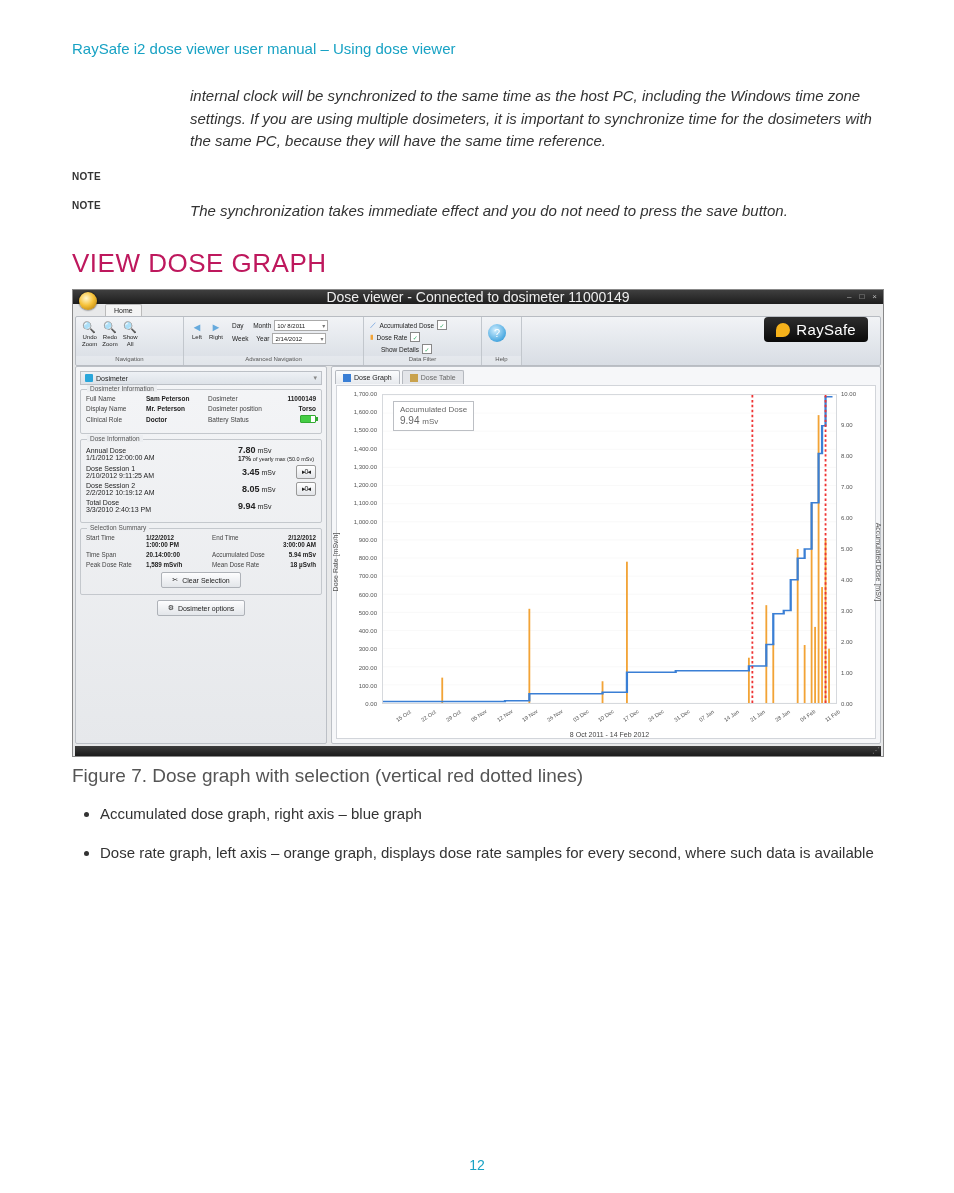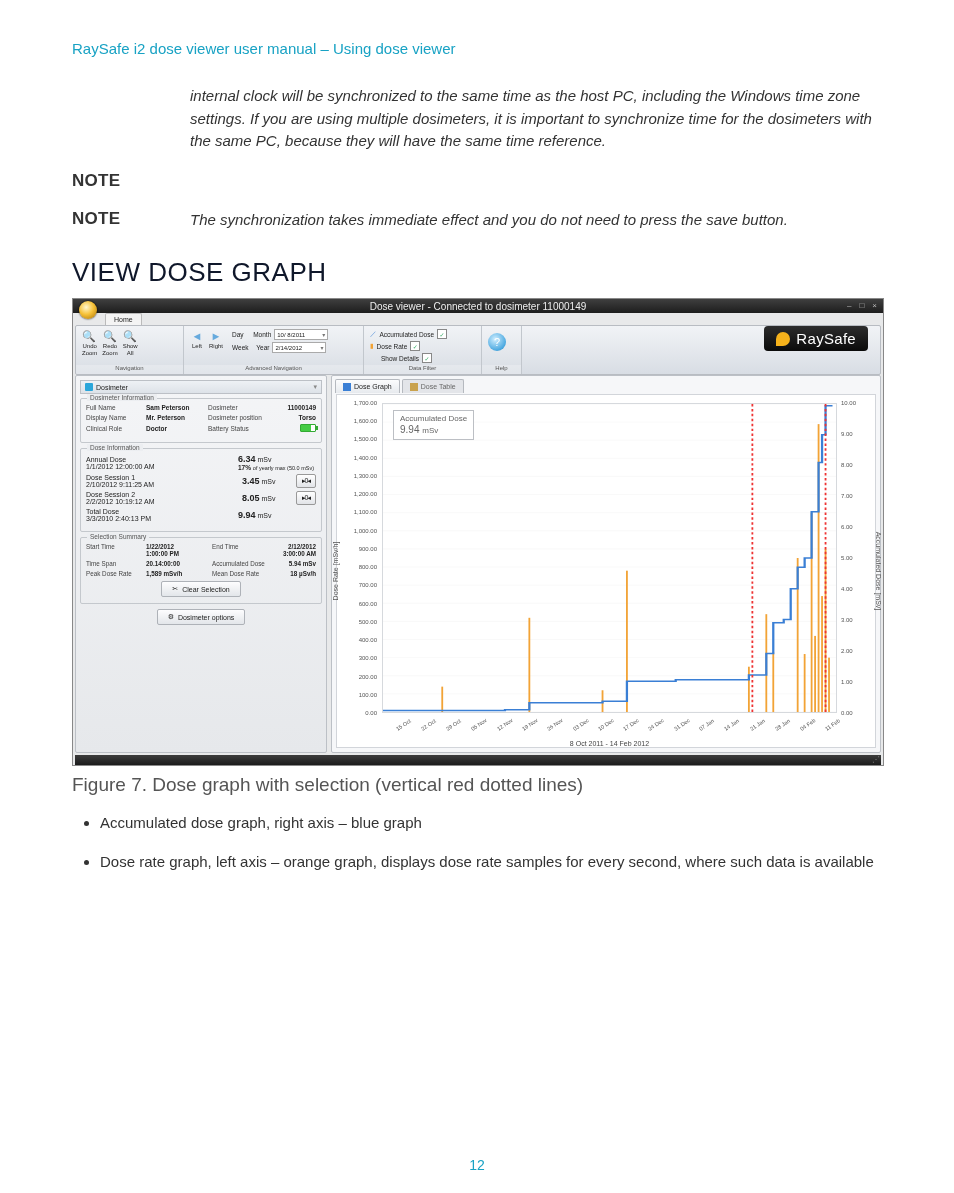--- a/index.html
+++ b/index.html
@@ -1,26 +1,26 @@
 <!DOCTYPE html>
 <html><head>
 <meta charset="utf-8">
 <style>
   html,body{margin:0;padding:0;background:#fff;font-family:"Segoe UI",Arial,sans-serif;color:#333;}
   .page{width:954px;min-height:1193px;margin:0 auto;box-sizing:border-box;padding:40px 72px 40px 72px;position:relative;}
   .running-head{color:#18a2c4;font-size:15px;font-weight:300;margin-bottom:28px;}
   .body-col{margin-left:118px;font-style:italic;font-size:15px;line-height:1.5;color:#333;margin-bottom:18px;margin-top:28px;}
   .note-row{display:flex;margin-bottom:18px;}
-  .note-label{width:118px;flex:0 0 118px;font-weight:700;font-size:17px;letter-spacing:0.3px;color:#333;}
+  .note-label{width:118px;flex:0 0 118px;font-weight:700;font-size:10px;letter-spacing:0.3px;color:#333;}
   .note-text{flex:1;font-style:italic;font-size:15px;line-height:1.5;color:#333;}
-  h2.section{font-weight:300;font-size:26px;letter-spacing:0.5px;color:#0f172a;margin:26px 0 10px 0;text-transform:uppercase;}
+  h2.section{font-weight:300;font-size:26px;letter-spacing:0.5px;color:#be185d;margin:26px 0 10px 0;text-transform:uppercase;}
   .app{border:1px solid #888;width:100%;height:466px;position:relative;font-family:"Segoe UI",Tahoma,sans-serif;font-size:8px;color:#222;background:#e8e9ea;}
   .titlebar{height:14px;background:linear-gradient(#3f3f3f,#1d1d1d);color:#eee;display:flex;align-items:center;position:relative;}
   .orb{width:18px;height:18px;border-radius:50%;background:radial-gradient(circle at 40% 35%,#fff7d0 0%,#f6c23a 45%,#a96f00 100%);position:absolute;left:6px;top:2px;box-shadow:0 0 2px #000;}
-  .titletext{flex:1;text-align:center;font-size:10px;}
+  .titletext{flex:1;text-align:center;font-size:14px;}
   .winbtns{position:absolute;right:6px;top:2px;display:flex;gap:8px;color:#bbb;}
   .hometab{position:absolute;left:32px;top:14px;background:#f4f4f4;border:1px solid #bbb;border-bottom:none;border-radius:2px 2px 0 0;height:11px;padding:0 8px;font-size:7px;line-height:11px;}
   .ribbon{position:absolute;left:2px;right:2px;top:26px;height:48px;background:linear-gradient(#f1f3f6,#d8dde4);border:1px solid #b8bcc2;border-radius:2px;display:flex;}
   .ribgrp{border-right:1px solid #c2c7cd;height:100%;position:relative;box-sizing:border-box;padding:3px 6px 10px 6px;}
   .ribgrp .cap{position:absolute;bottom:0;left:0;right:0;height:9px;text-align:center;font-size:6px;color:#555;background:rgba(255,255,255,0.25);}
   .ribrow{display:flex;align-items:center;gap:5px;}
   .ribicon{width:14px;height:14px;display:flex;align-items:center;justify-content:center;font-size:11px;}
   .riblbl{font-size:6px;text-align:center;line-height:1.1;}
   .ribcol{display:flex;flex-direction:column;align-items:center;}
   .datechk{display:flex;align-items:center;gap:3px;font-size:6.5px;margin-bottom:2px;}
@@ -224,21 +224,21 @@
             </div>
         </div>
 
         <div class="fset">
           <div class="legend">Dose Information</div>
           <div class="irow">
             <div style="flex:1">
               <div class="dh">Annual Dose</div>
               <div class="ds">1/1/2012 12:00:00 AM</div>
             </div>
-            <div style="text-align:left;width:78px"><span class="dval">6.34</span> <span class="dunit">mSv</span><br><span class="pct"><b>17%</b> <span style="font-size:5.5px">of yearly max (50.0 mSv)</span></span></div>
+            <div style="text-align:left;width:78px"><span class="dval">7.80</span> <span class="dunit">mSv</span><br><span class="pct"><b>17%</b> <span style="font-size:5.5px">of yearly max (50.0 mSv)</span></span></div>
           </div>
           <div class="irow">
             <div style="flex:1">
                 <div class="dh">Dose Session 1</div>
                 <div class="ds">2/10/2012 9:11:25 AM</div>
               </div>
             <div style="width:54px"><span class="dval">3.45</span> <span class="dunit">mSv</span></div>
             <span class="play">▸0◂</span>
           </div>
           <div class="irow">

